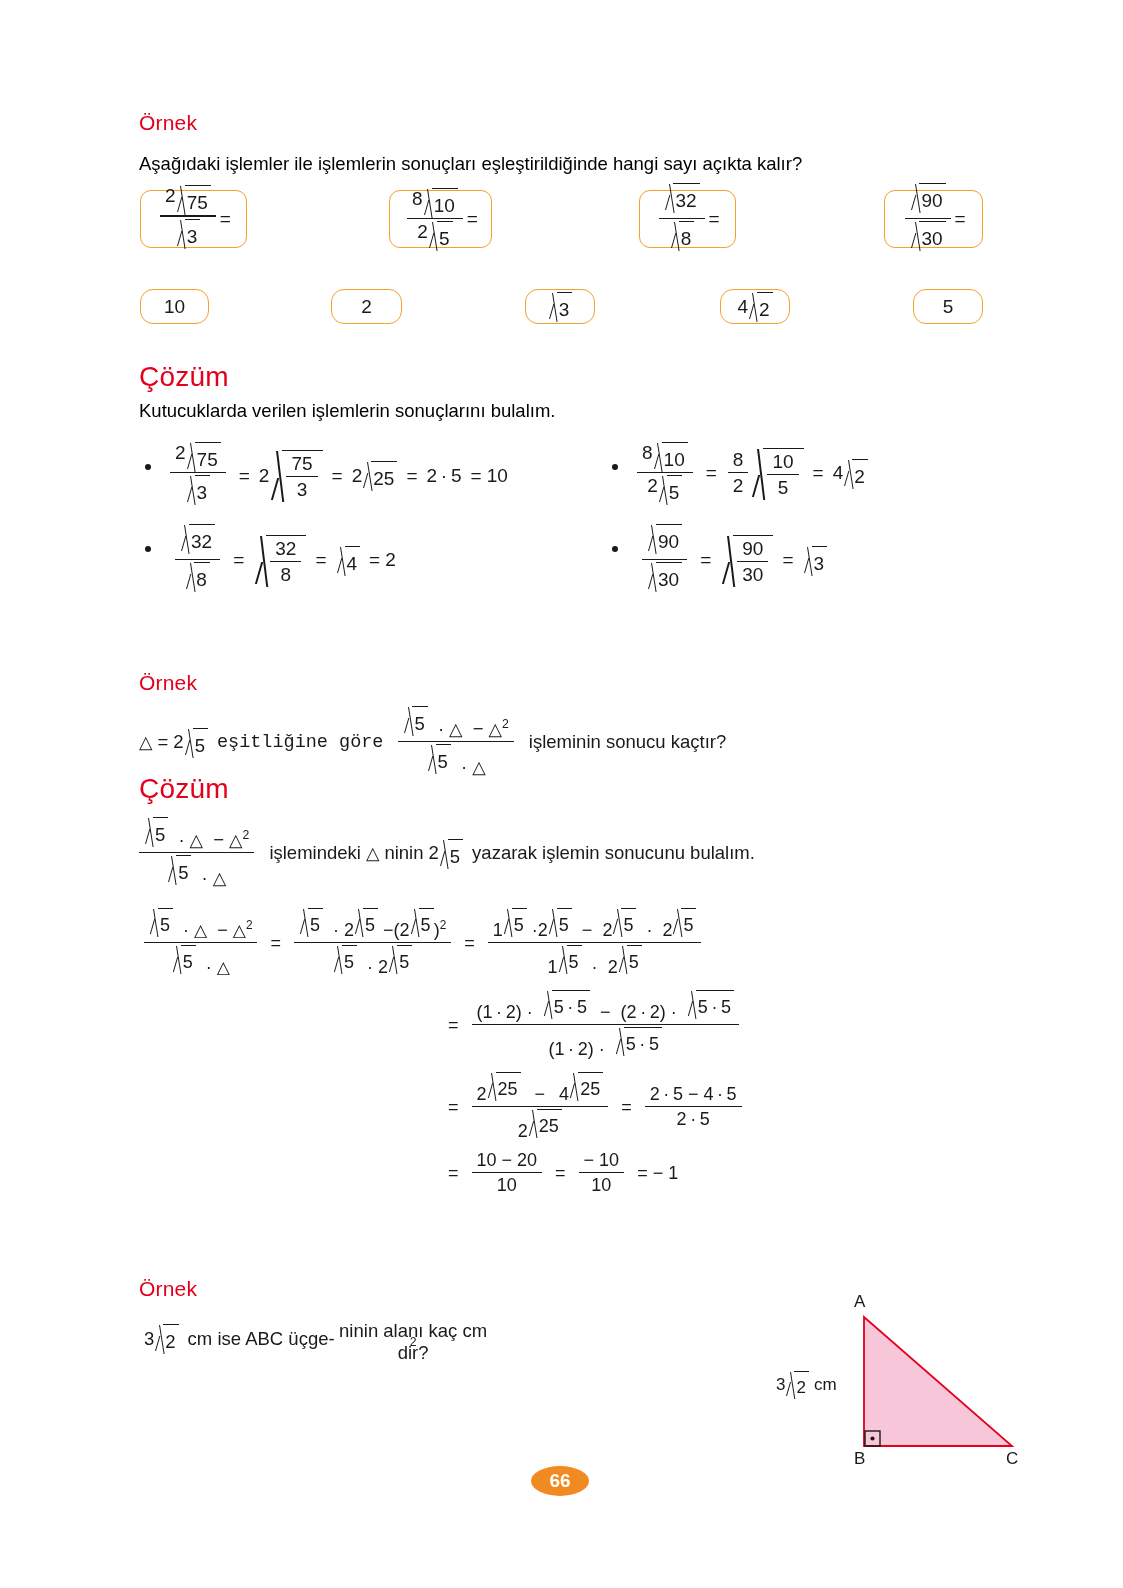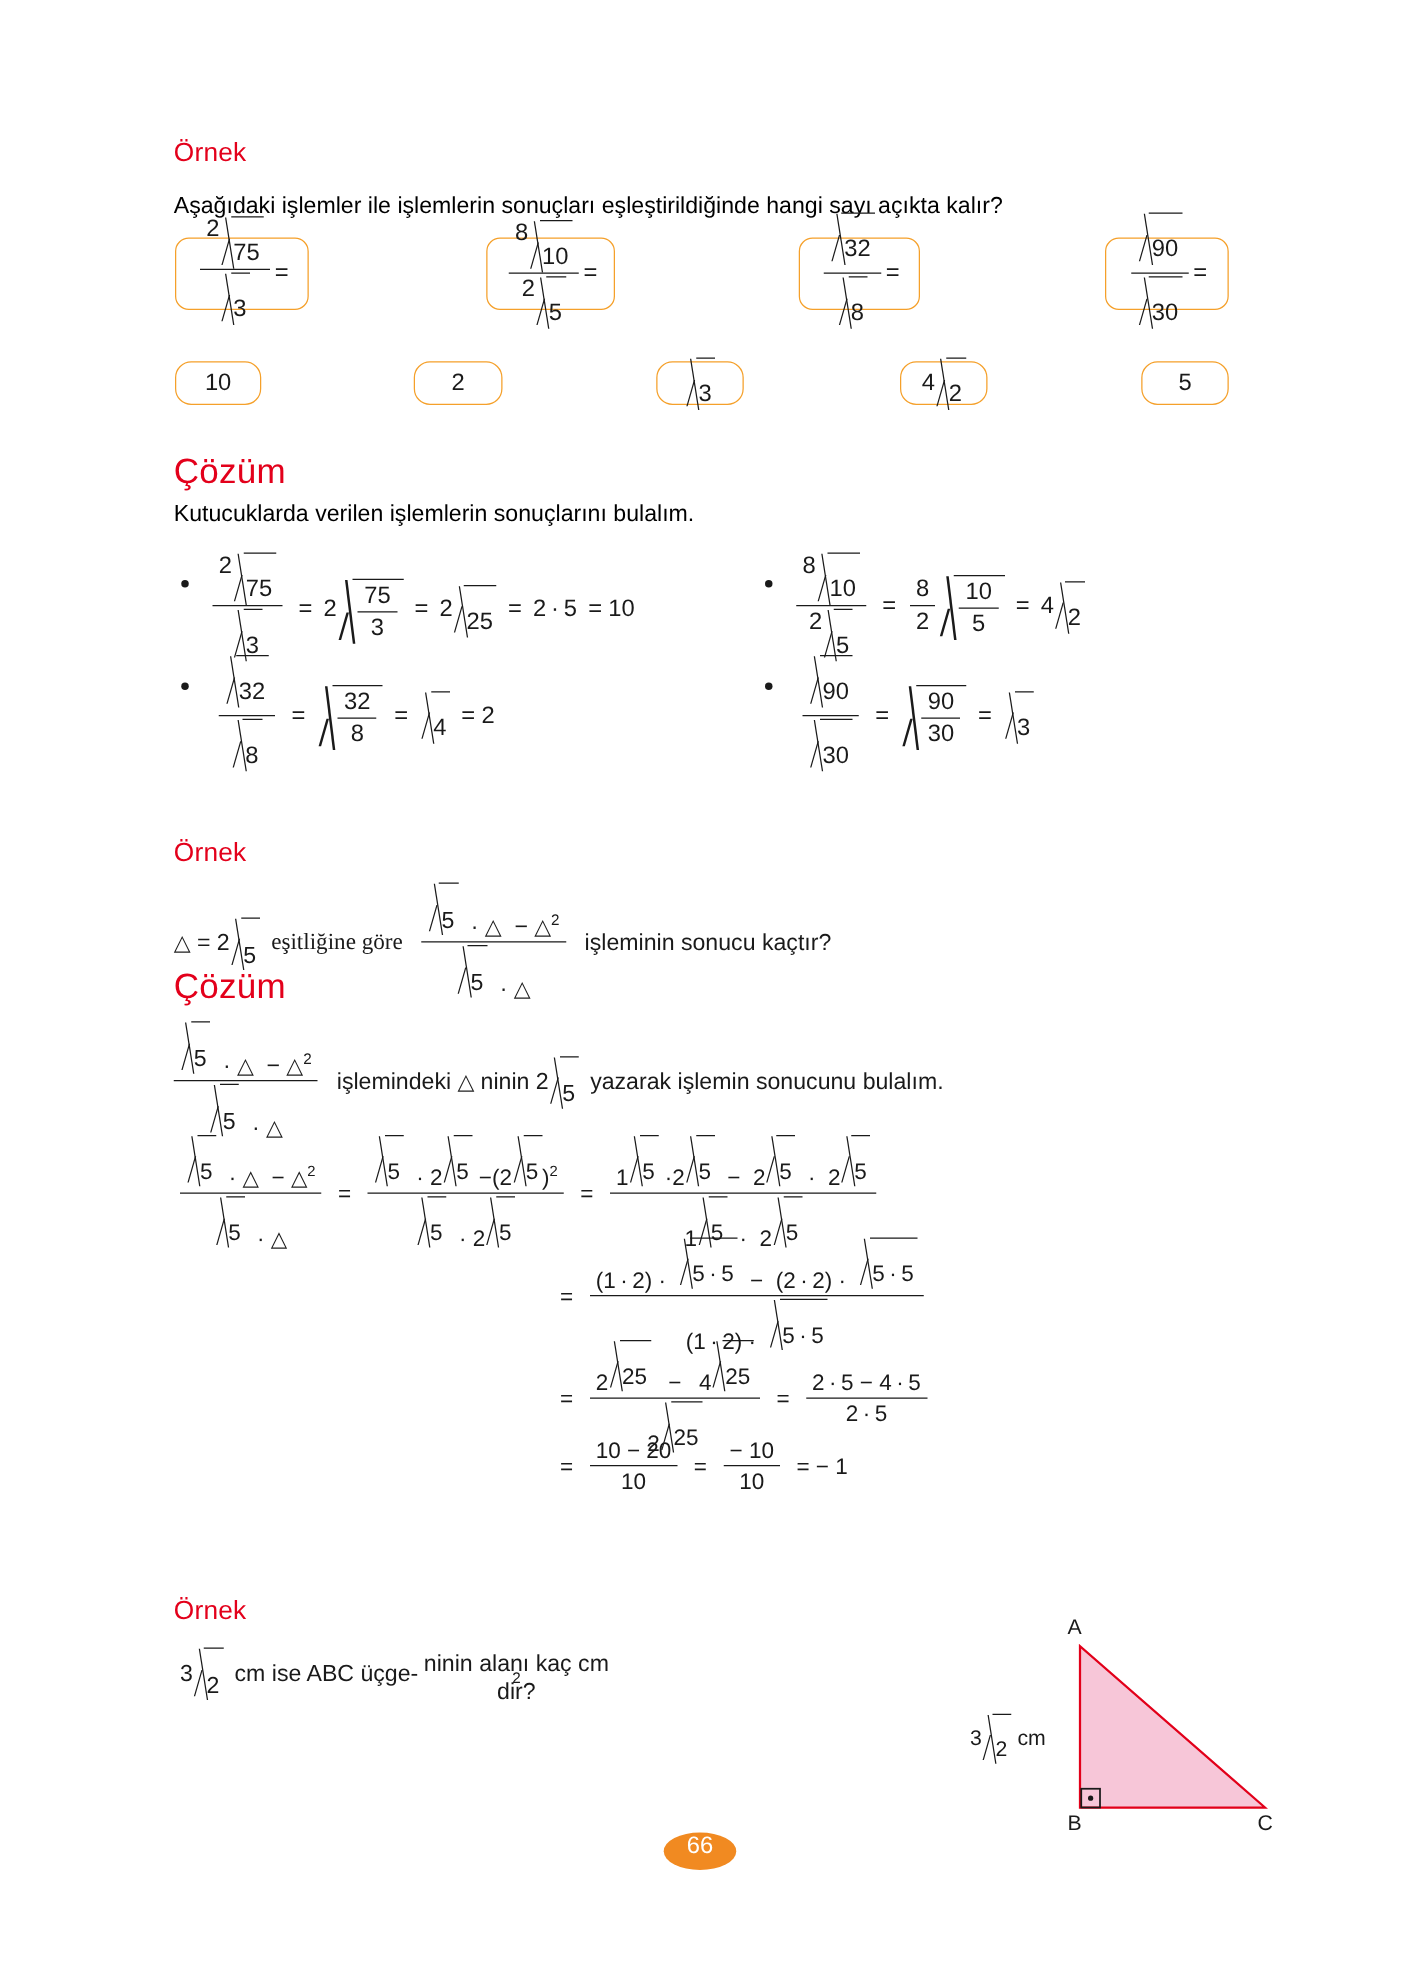--- a/index.html
+++ b/index.html
@@ -41,21 +41,21 @@
   }
   .rad .hook::before{
     content:"";position:absolute;left:1px;bottom:2px;width:1.4px;height:52%;
     background:#1a1a1a;transform:skewX(-16deg);transform-origin:bottom;
   }
   .rad .hook::after{
     content:"";position:absolute;left:4.3px;top:1px;width:1.4px;height:100%;
     background:#1a1a1a;transform:skewX(9deg);transform-origin:top;
   }
   .rad .rcontent{
-    border-top:1.4px solid #1a1a1a;padding:18px 3px 0 2px;display:inline-block;
+    border-top:1.4px solid #1a1a1a;padding:6px 3px 0 2px;display:inline-block;
   }
   
   .rad.tall .hook{width:13px;}
   .rad.tall .hook::before{height:42%;left:2px;width:1.6px;}
   .rad.tall .hook::after{left:6.5px;width:1.6px;transform:skewX(7deg);}
   .rad.tall .rcontent{padding-top:2px;}
 
   .sup{font-size:0.66em;vertical-align:super;line-height:0;}
   .tri{font-size:0.95em;}
 
@@ -69,22 +69,22 @@
 
   
   .bullet{
     position:absolute;width:6px;height:6px;border-radius:50%;background:#1a1a1a;
   }
 
   
   .page-badge{
     position:absolute;left:531px;top:1466px;width:58px;height:30px;
     background:#F18A21;border-radius:50%;
-    display:flex;align-items:flex-start;justify-content:center;
-    color:#fff;font-size:19px;font-weight:normal;
+    display:flex;align-items:center;justify-content:center;
+    color:#fff;font-size:19px;font-weight:bold;
   }
 
   
   .figure{position:absolute;left:770px;top:1290px;width:260px;height:190px;}
   .figure svg{display:block;}
   .fig-label{position:absolute;font-size:17px;color:#1a1a1a;}
 
   .abs{position:absolute;}
 </style>
 </head>
@@ -383,21 +383,21 @@
       <span class="tri">△</span>
         <span class="sp"></span>
         <span>=</span>
         <span class="sp"></span>
       <span>2</span>
         <span class="rad">
           <span class="hook"></span>
           <span class="rcontent">5</span>
         </span>
       <span class="sp2"></span>
-        <span style="font-family:Liberation Serif, serif;">eşitliğine göre</span>
+        <span style="font-family:Liberation Mono, monospace;">eşitliğine göre</span>
         <span class="sp2"></span>
       <span class="frac" style="margin:0 6px;">
         <span class="num">
           <span class="rad">
               <span class="hook"></span>
               <span class="rcontent">5</span>
             </span><span class="sp"></span>
           <span>·</span><span class="sp"></span><span class="tri">△</span><span class="sp"></span>
           <span>−</span><span class="sp"></span><span class="tri">△</span><span class="sup">2</span>
         </span>

